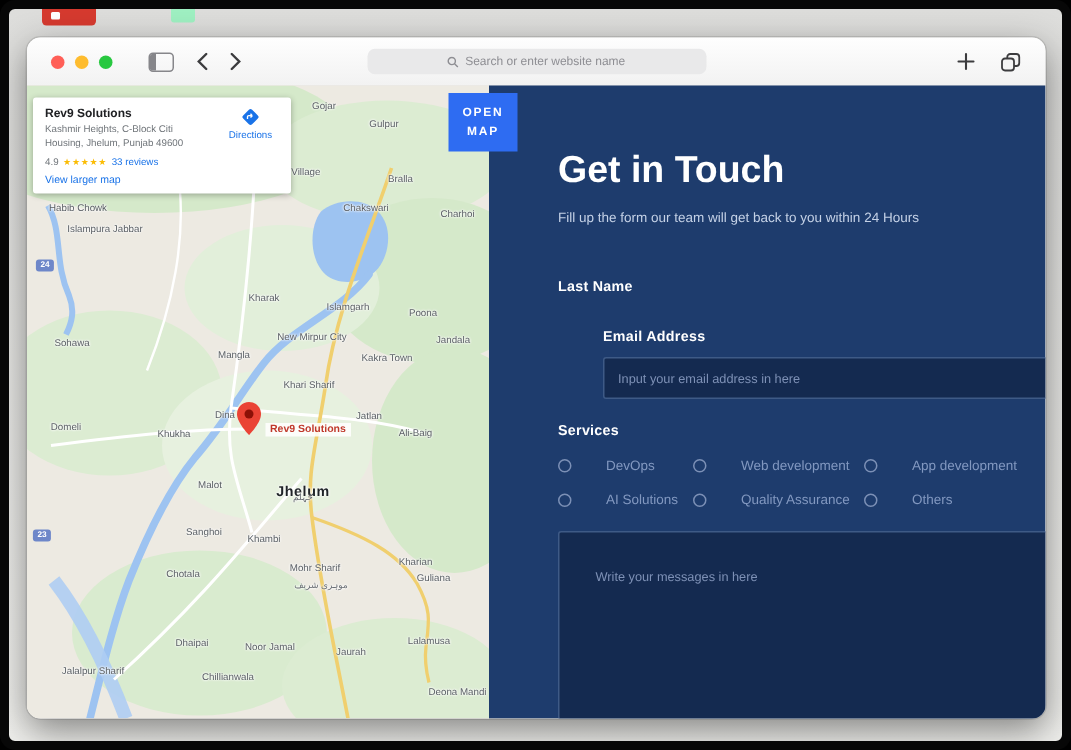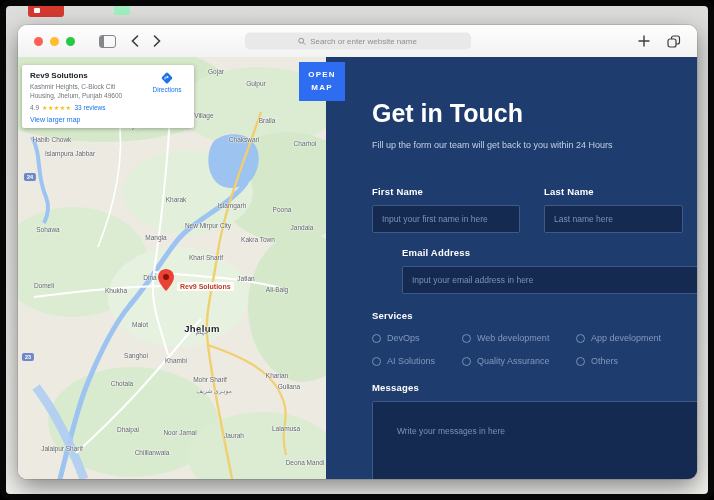--- a/index.html
+++ b/index.html
@@ -67,21 +67,21 @@
   .form-sub{font-size:9px;color:#c4d1e6;margin-bottom:36px;}
   .row{display:flex;gap:24px;margin-bottom:14px;}
   .flabel{display:block;font-size:9.5px;font-weight:bold;margin-bottom:8px;letter-spacing:.2px;}
   .tin{background:#142a50;border:1px solid #3e5a86;border-radius:2px;color:#cdd8ea;
            font-size:8.5px;padding:0 9px;height:28px;box-sizing:border-box;outline:none;
            font-family:"Liberation Sans",sans-serif;}
   .tin::placeholder{color:#7e91b6;}
   .w-first{width:148px;} .w-last{width:139px;} .w-full{width:311px;}
   .block{margin-bottom:16px;margin-left:30px;}
   .svc-grid{display:grid;grid-template-columns:90px 114px auto;row-gap:13px;margin-bottom:16px;}
-  .svc{display:flex;align-items:center;gap:6px;font-size:9px;color:#8298c0;cursor:pointer;}
+  .svc{display:flex;align-items:center;gap:23px;font-size:9px;color:#8298c0;cursor:pointer;}
   .radio{width:9px;height:9px;border:1.5px solid #7c90b6;border-radius:50%;flex:none;box-sizing:border-box;}
   .msg-area{width:311px;height:76px;padding:24px;resize:none;background:#142a50;
            border:1px solid #3e5a86;border-radius:2px;color:#cdd8ea;font-size:8.5px;
            font-family:"Liberation Sans",sans-serif;outline:none;}
   .msg-area::placeholder{color:#7e91b6;}
 </style>
 </head>
 <body>
 
 <div class="frame">
@@ -236,26 +236,21 @@
         <span>OPEN</span>
         <span>MAP</span>
       </button>
 
       <div class="form-panel">
         <h1 class="form-title">Get in Touch</h1>
         <div class="form-sub">Fill up the form our team will get back to you within 24 Hours</div>
 
         <div class="row">
           <div class="fgroup">
-            <label class="flabel">First Name</label>
-            <input class="tin w-first" type="text" placeholder="Input your first name in here" style="">
-          </div>
-          <div class="fgroup">
             <label class="flabel">Last Name</label>
-            <input class="tin w-last" type="text" placeholder="Last name here" style="">
           </div>
         </div>
 
         <div class="block">
           <label class="flabel">Email Address</label>
           <input class="tin w-full" type="text" placeholder="Input your email address in here" style="">
         </div>
 
         <label class="flabel" style="margin-bottom:12px;">Services</label>
         <div class="svc-grid">
@@ -278,18 +273,17 @@
           <div class="svc">
               <span class="radio"></span>
               <span>Quality Assurance</span>
             </div>
           <div class="svc">
               <span class="radio"></span>
               <span>Others</span>
             </div>
         </div>
 
-        <label class="flabel">Messages</label>
         <textarea class="msg-area" placeholder="Write your messages in here" style=""></textarea>
       </div>
     </div>
   </div>
 </div>
 
 </body></html>

